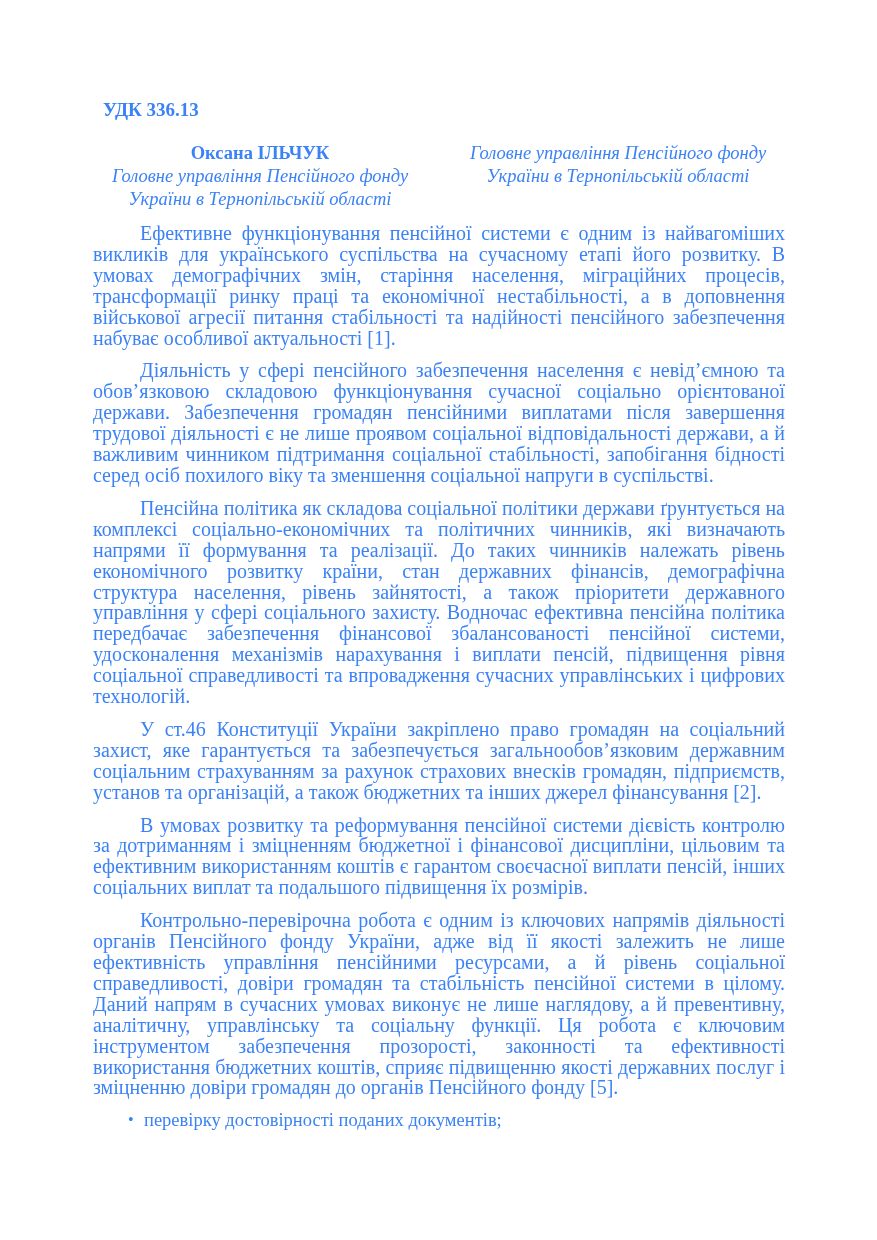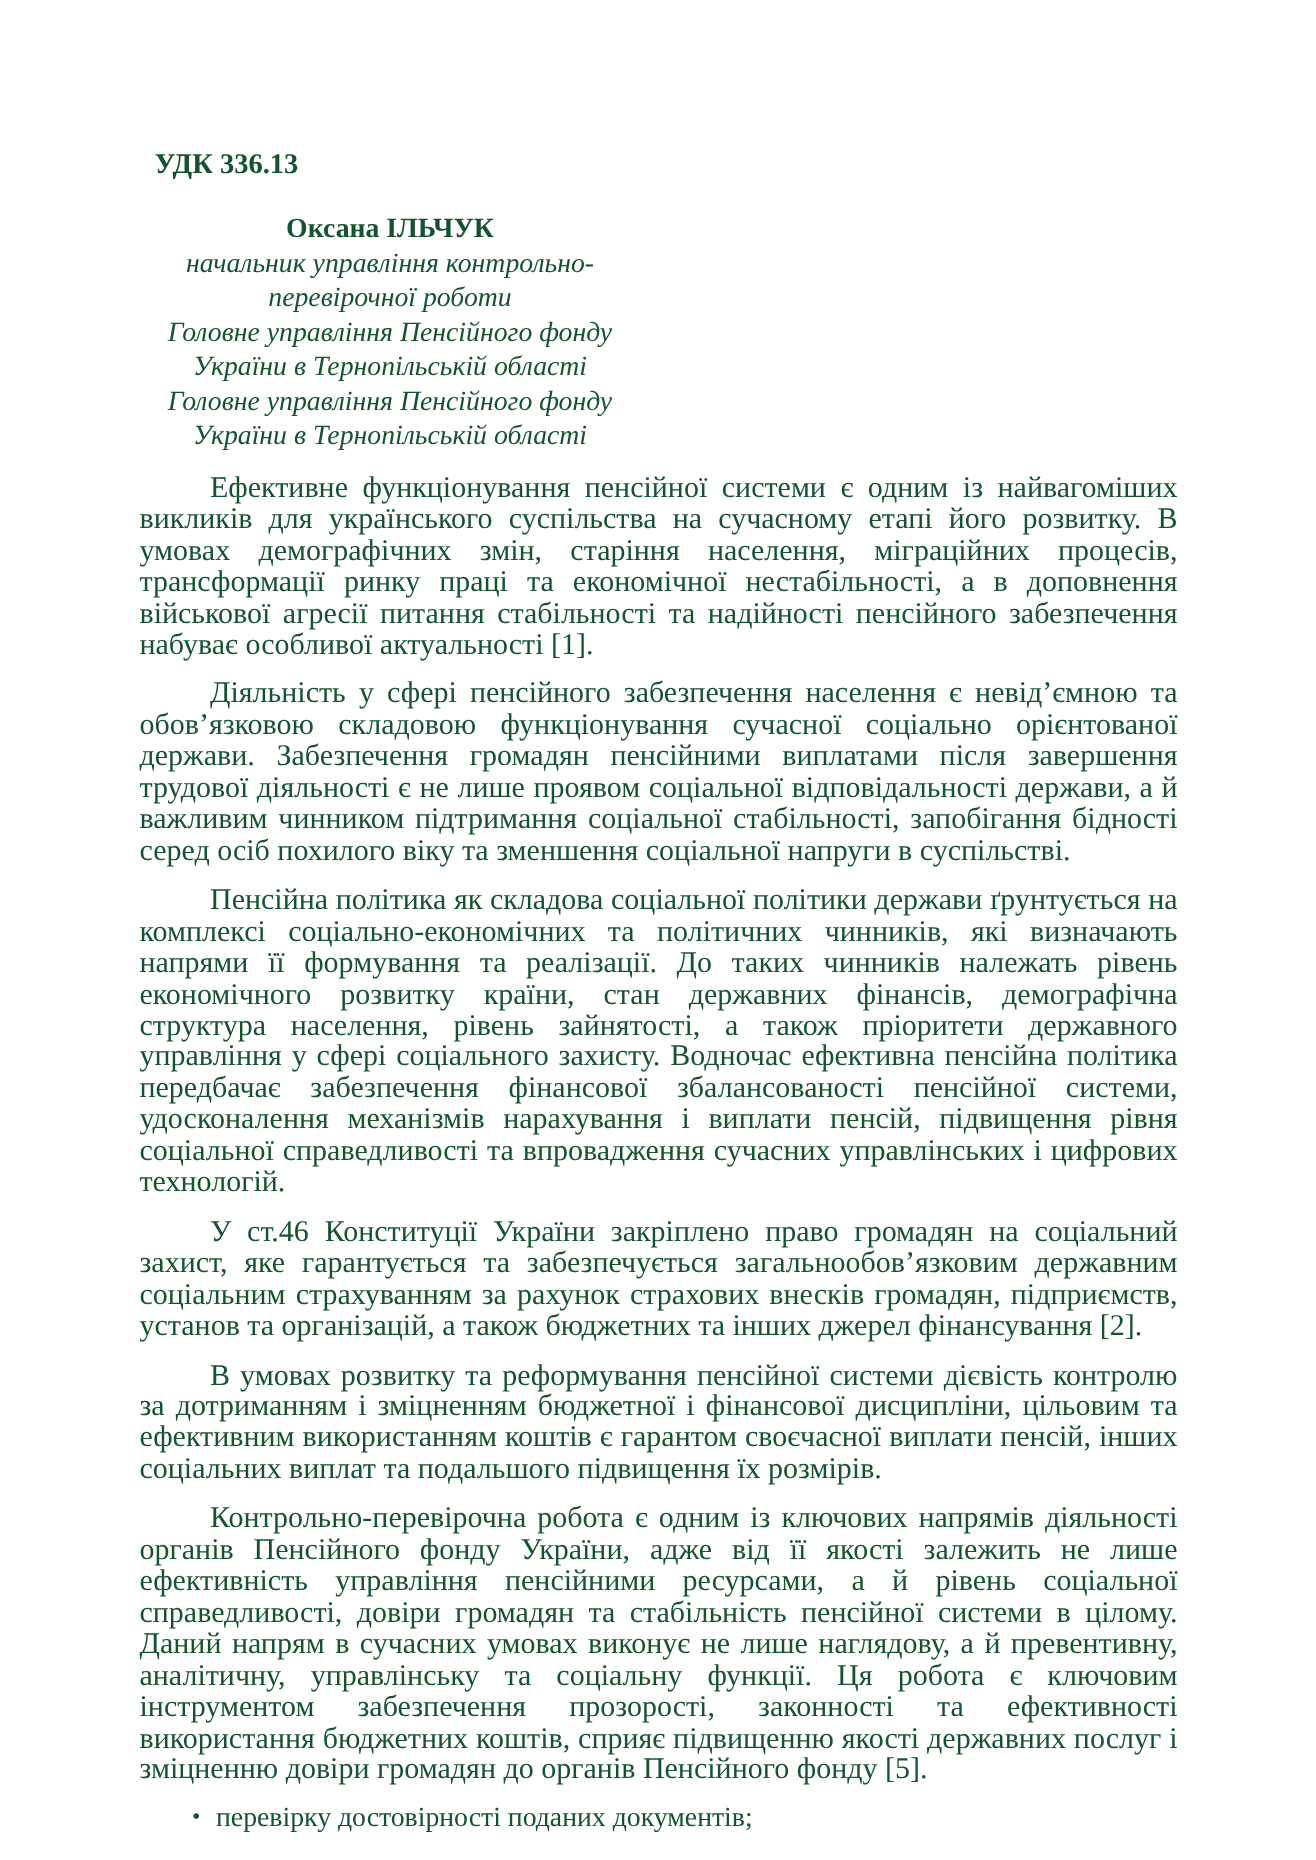--- a/index.html
+++ b/index.html
@@ -5,21 +5,21 @@
   html, body {
     margin: 0;
     padding: 0;
     background: #ffffff;
   }
   .page {
     position: relative;
     width: 877px;
     height: 1240px;
     background: #ffffff;
-    color: #14532d;
+    color: #3b82f6;
     font-family: "Liberation Serif", "DejaVu Serif", serif;
     overflow: hidden;
     box-sizing: border-box;
     padding: 100px 80px 0 81px;
   }
   .udc {
     font-weight: bold;
     font-size: 19px;
     line-height: 20px;
     margin: 0 0 0 22px;
@@ -27,21 +27,21 @@
   .title {
     margin: 20px auto 0 auto;
     max-width: 680px;
     text-align: center;
     font-weight: bold;
     font-size: 19px;
     line-height: 23px;
   }
   .authors {
     display: flex;
-    flex-direction: column;
+    flex-direction: row;
     margin-top: 22px;
   }
   .author {
     width: 50%;
     text-align: center;
     font-size: 18.5px;
     line-height: 23px;
     padding: 0 8px;
     box-sizing: border-box;
   }
@@ -91,21 +91,20 @@
 <body>
 
 <div class="page">
 
   <div class="udc">УДК 336.13</div>
 
 
   <div class="authors">
     <div class="author">
       <div class="author-name">Оксана ІЛЬЧУК</div>
-      <div class="author-role">начальник управління контрольно-перевірочної роботи</div>
       <div class="author-affiliation">Головне управління Пенсійного фонду України в Тернопільській області</div>
     </div>
     <div class="author">
       <div class="author-affiliation">Головне управління Пенсійного фонду України в Тернопільській області</div>
     </div>
   </div>
 
   <div class="body-text">
     <p>Ефективне функціонування пенсійної системи є одним із найвагоміших викликів для українського суспільства на сучасному етапі його розвитку. В умовах демографічних змін, старіння населення, міграційних процесів, трансформації ринку праці та економічної нестабільності, а в доповнення військової агресії питання стабільності та надійності пенсійного забезпечення набуває особливої актуальності [1].</p>
     <p>Діяльність у сфері пенсійного забезпечення населення є невід’ємною та обов’язковою складовою функціонування сучасної соціально орієнтованої держави. Забезпечення громадян пенсійними виплатами після завершення трудової діяльності є не лише проявом соціальної відповідальності держави, а й важливим чинником підтримання соціальної стабільності, запобігання бідності серед осіб похилого віку та зменшення соціальної напруги в суспільстві.</p>

